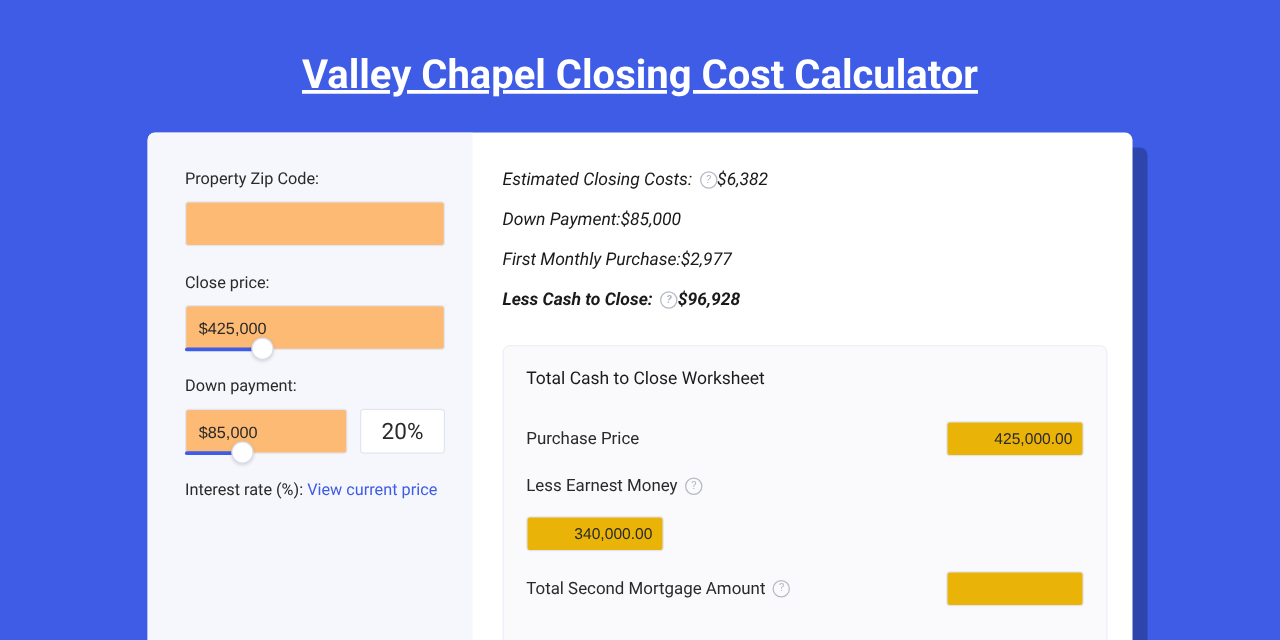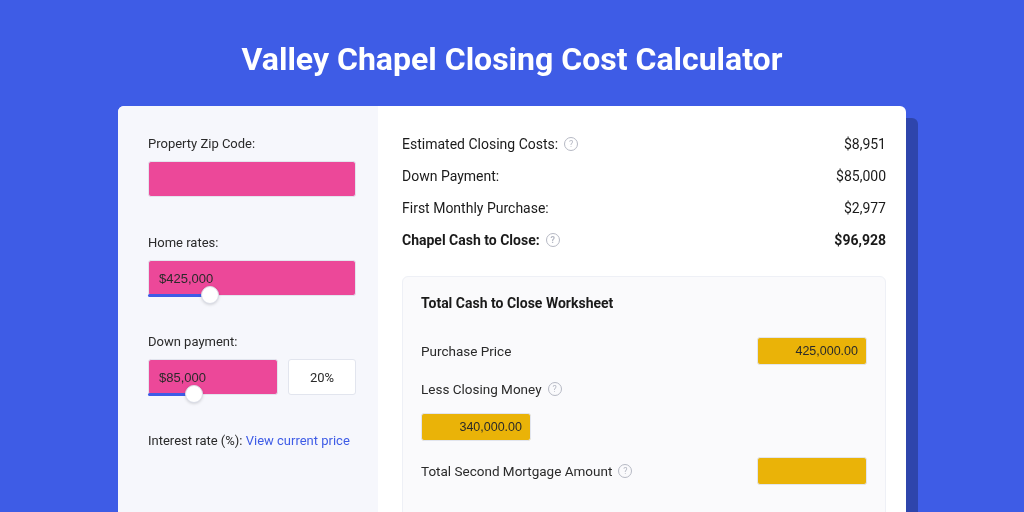--- a/index.html
+++ b/index.html
@@ -10,20 +10,21 @@
     height: 512px;
     overflow: hidden;
   }
   .page-title {
     text-align: center;
     color: #fff;
     font-size: 32px;
     font-weight: 700;
     padding-top: 40px;
     padding-bottom: 28px;
+    text-decoration: underline;
   }
   .card-wrap {
     position: relative;
     width: 788px;
     margin: 0 auto;
   }
   .card-shadow {
     position: absolute;
     top: 12px;
     left: 12px;
@@ -39,32 +40,32 @@
     height: 600px;
     overflow: hidden;
     display: flex;
   }
   .left-col {
     background: #F6F7FC;
     width: 260px;
     padding: 30px 22px 22px 30px;
     color: #2A2A2A;
   }
-  .field-group { margin-bottom: 38px; }
+  .field-group { margin-bottom: 22px; }
   .field-label {
     font-size: 13px;
     color: #2A2A2A;
     display: block;
     margin-bottom: 10px;
   }
   .text-input {
     width: 100%;
     height: 36px;
     border: 1px solid #E2E5EE;
-    background: #ec4899;
+    background: #fdba74;
     border-radius: 3px;
     padding: 0 10px;
     font-size: 13px;
     color: #2A2A2A;
   }
   .slider-wrap { position: relative; width: 100%; }
   .slider-track {
     position: absolute;
     left: 0;
     bottom: -1px;
@@ -87,36 +88,36 @@
   .dp-row .slider-wrap { flex: 1; }
   .dp-pct {
     width: 68px;
     height: 36px;
     border: 1px solid #E2E5EE;
     background: #fff;
     border-radius: 3px;
     display: flex;
     align-items: center;
     justify-content: center;
-    font-size: 13px;
+    font-size: 18px;
     color: #2A2A2A;
   }
   .link { color: #3E5CE6; text-decoration: none; font-size: 13px; cursor: pointer; }
   .right-col {
     flex: 1;
     padding: 22px 20px 22px 24px;
     color: #1A1A1A;
   }
   .section-title { font-size: 14px; font-weight: 700; margin-bottom: 18px; }
   .summary-row {
     display: flex;
-    justify-content: space-between;
     align-items: center;
     font-size: 14px;
     padding: 8px 0;
+    font-style: italic;
   }
   .summary-row.bold { font-weight: 700; }
   .summary-label { display: flex; align-items: center; gap: 6px; }
   .summary-val { font-size: 14px; }
   .info-icon {
     display: inline-flex;
     width: 14px;
     height: 14px;
     border: 1px solid #B6B9C4;
     border-radius: 50%;
@@ -125,21 +126,21 @@
     font-size: 9px;
     color: #B6B9C4;
   }
   .worksheet-box {
     margin-top: 20px;
     background: #FAFAFC;
     border: 1px solid #EEF0F6;
     border-radius: 6px;
     padding: 18px 18px 60px;
   }
-  .ws-title { font-size: 14px; font-weight: 700; margin-bottom: 18px; }
+  .ws-title { font-size: 14px; font-weight: 400; margin-bottom: 18px; }
   .ws-row {
     display: flex;
     justify-content: space-between;
     align-items: center;
     padding: 8px 0;
     font-size: 13.5px;
   }
   .ws-label { display: flex; align-items: center; gap: 6px; color: #2A2A2A; justify-content: center; }
   .ws-input {
     width: 110px;
@@ -163,21 +164,21 @@
   <div class="card">
 
     <div class="left-col">
 
       <div class="field-group">
         <label class="field-label">Property Zip Code:</label>
         <input class="text-input" value="" style="">
       </div>
 
       <div class="field-group">
-        <label class="field-label">Home rates:</label>
+        <label class="field-label">Close price:</label>
         <div class="slider-wrap">
           <input class="text-input" value="$425,000" style="">
           <div class="slider-track" style="width:30%"></div>
           <div class="slider-thumb" style="left:30%"></div>
         </div>
       </div>
 
       <div class="field-group">
         <label class="field-label">Down payment:</label>
         <div class="dp-row">
@@ -199,54 +200,54 @@
 
     </div>
 
     <div class="right-col">
 
       <div class="summary-row">
         <span class="summary-label">
           <span>Estimated Closing Costs:</span>
           <span class="info-icon">?</span>
         </span>
-        <span class="summary-val">$8,951</span>
+        <span class="summary-val">$6,382</span>
       </div>
       <div class="summary-row">
         <span class="summary-label">
           <span>Down Payment:</span>
         </span>
         <span class="summary-val">$85,000</span>
       </div>
       <div class="summary-row">
         <span class="summary-label">
           <span>First Monthly Purchase:</span>
         </span>
         <span class="summary-val">$2,977</span>
       </div>
       <div class="summary-row bold">
         <span class="summary-label">
-          <span>Chapel Cash to Close:</span>
+          <span>Less Cash to Close:</span>
           <span class="info-icon">?</span>
         </span>
         <span class="summary-val">$96,928</span>
       </div>
 
       <div class="worksheet-box">
         <div class="ws-title">Total Cash to Close Worksheet</div>
 
         <div class="ws-row">
           <span class="ws-label">
             <span>Purchase Price</span>
           </span>
           <input class="ws-input" value="425,000.00" style="">
         </div>
         <div class="ws-row">
           <span class="ws-label">
-            <span>Less Closing Money</span>
+            <span>Less Earnest Money</span>
             <span class="info-icon">?</span>
           </span>
         </div>
         <div class="ws-row">
           <input class="ws-input" value="340,000.00" style="">
         </div>
         <div class="ws-row">
           <span class="ws-label">
             <span>Total Second Mortgage Amount</span>
             <span class="info-icon">?</span>

